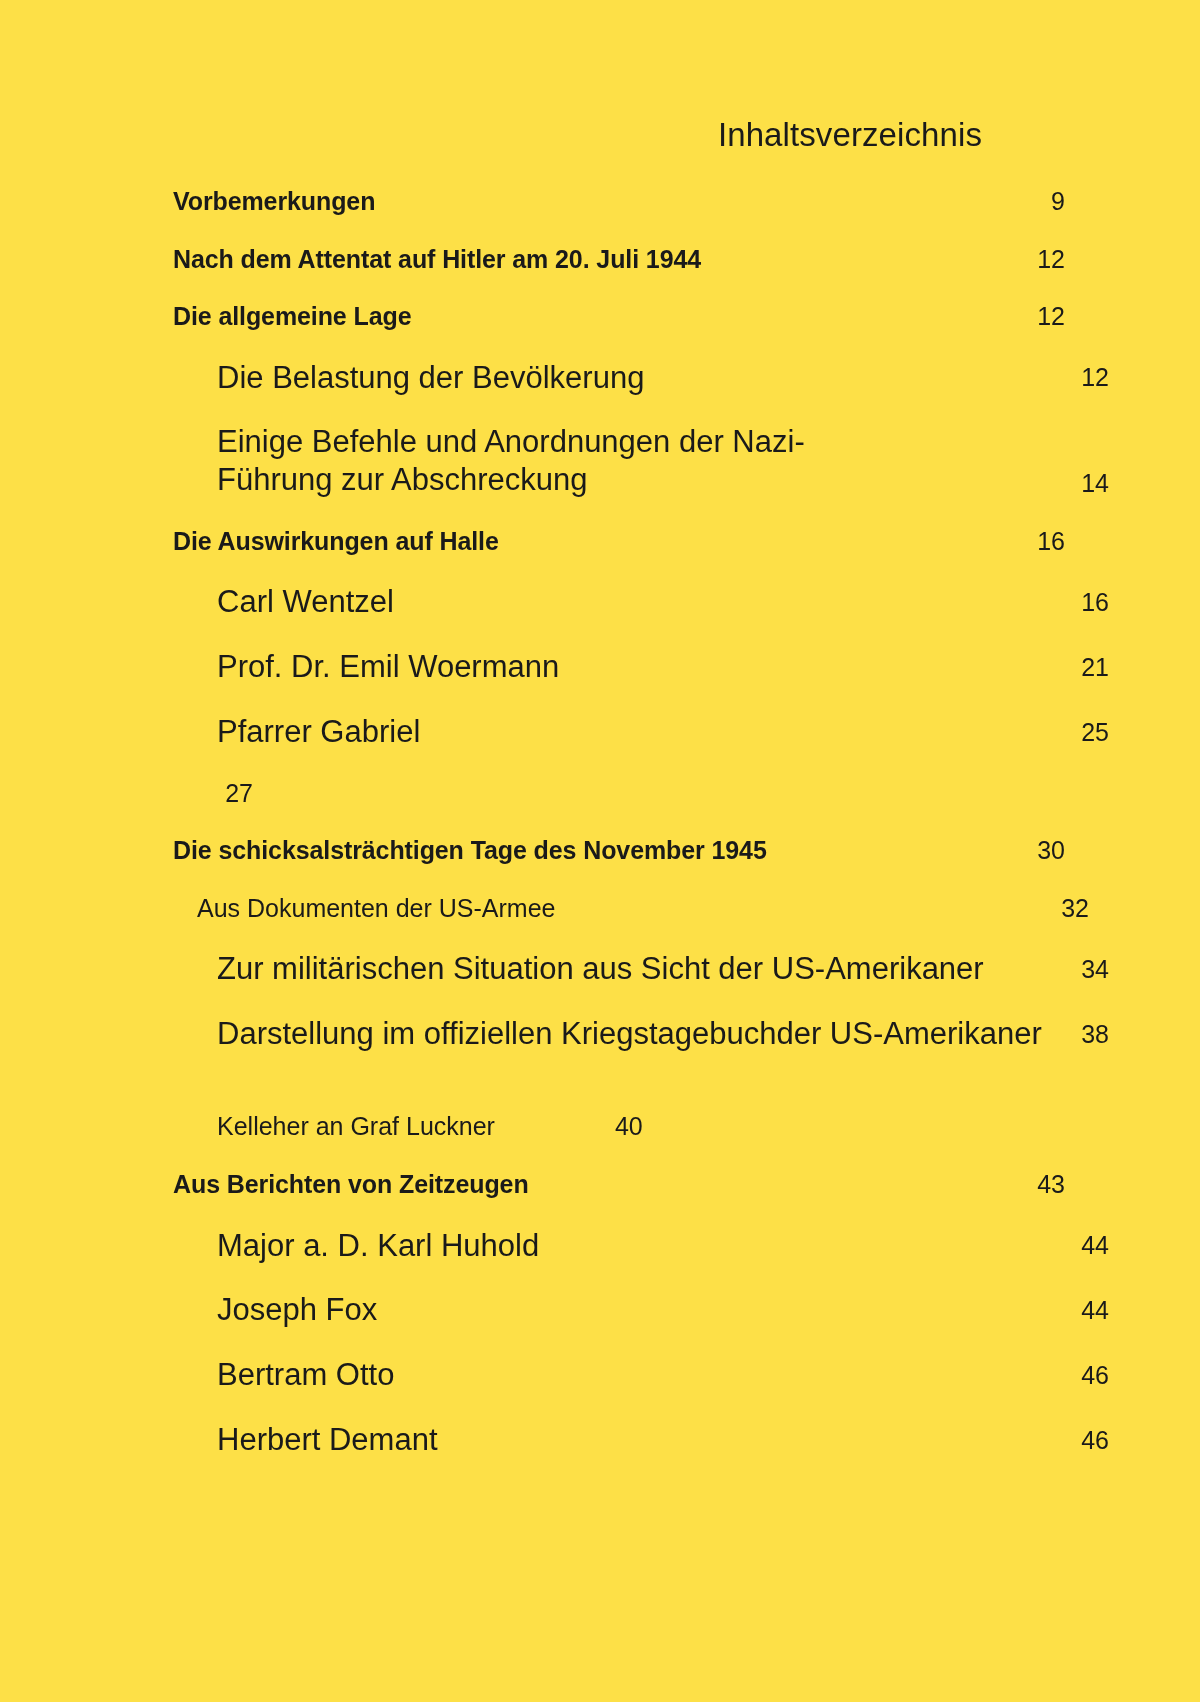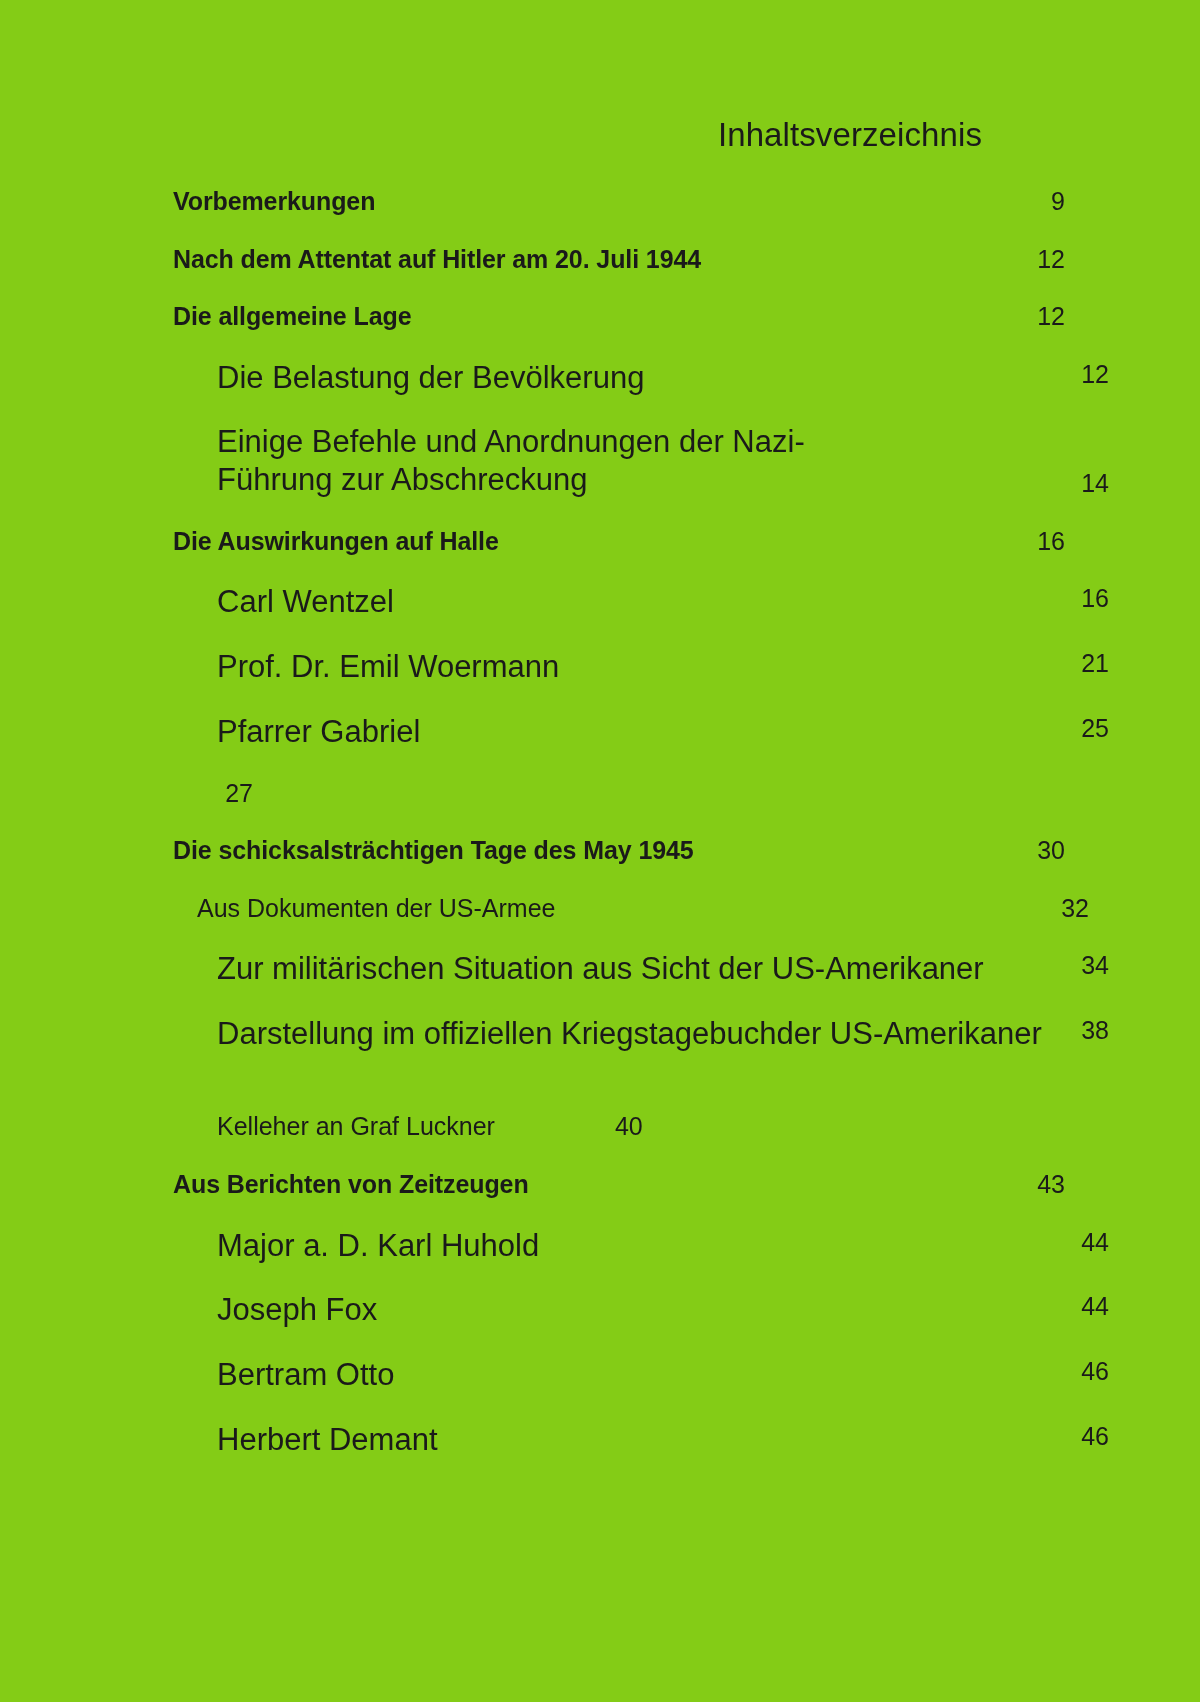--- a/index.html
+++ b/index.html
@@ -15,21 +15,21 @@
     overflow: hidden;
     position: relative;
   }
 
   .page {
     position: absolute;
     top: 0;
     left: 0;
     width: 1200px;
     height: 1702px;
-    background: #84cc16;
+    background: #fde047;
   }
 
   
   .toc-title {
     position: absolute;
     left: 0;
     top: 116px;
     width: 982px;
     text-align: right;
     font-size: 33px;
@@ -42,21 +42,21 @@
   
   .toc-list {
     position: absolute;
     left: 173px;
     top: 186px;
     width: 892px;
   }
 
   .toc-row {
     display: flex;
-    align-items: flex-start;
+    align-items: center;
     justify-content: space-between;
     width: 100%;
     margin-bottom: 28px;
     line-height: 1.22;
   }
 
   .toc-row .label {
     flex: 0 1 auto;
     padding-right: 14px;
     white-space: pre-line;
@@ -183,21 +183,21 @@
     <div class="toc-row lvl2 gap-md">
       <span class="label">Pfarrer Gabriel</span>
       <span class="pageno">25</span>
     </div>
 
     <div class="toc-row lvl2 gap-md">
       <span class="pageno">27</span>
     </div>
 
     <div class="toc-row lvl1 gap-md">
-      <span class="label">Die schicksalsträchtigen Tage des May 1945</span>
+      <span class="label">Die schicksalsträchtigen Tage des November 1945</span>
       <span class="pageno">30</span>
     </div>
 
     <div class="toc-row lvl1plain gap-md">
       <span class="label">Aus Dokumenten der US-Armee</span>
       <span class="pageno">32</span>
     </div>
 
     <div class="toc-row lvl2 gap-md">
       <span class="label">Zur militärischen Situation aus Sicht der US-Amerikaner</span>

